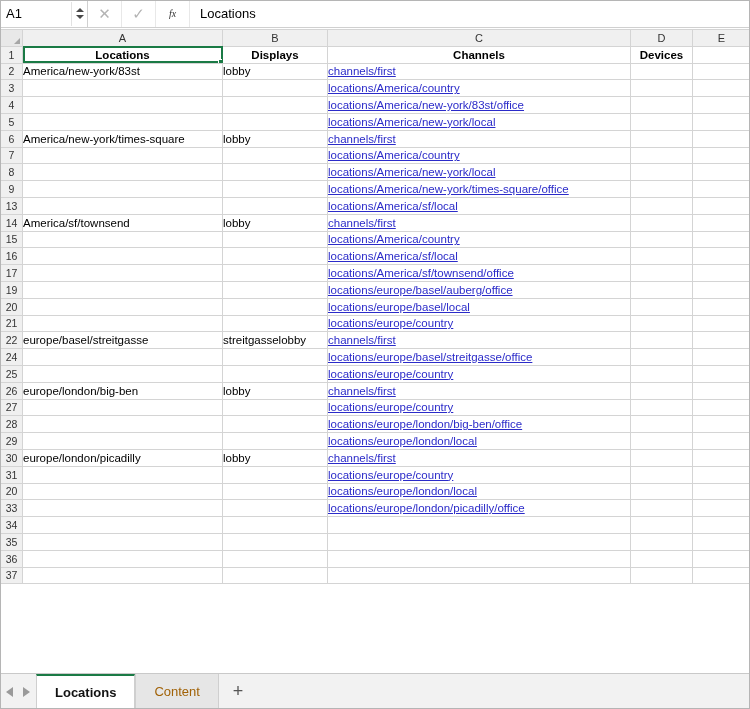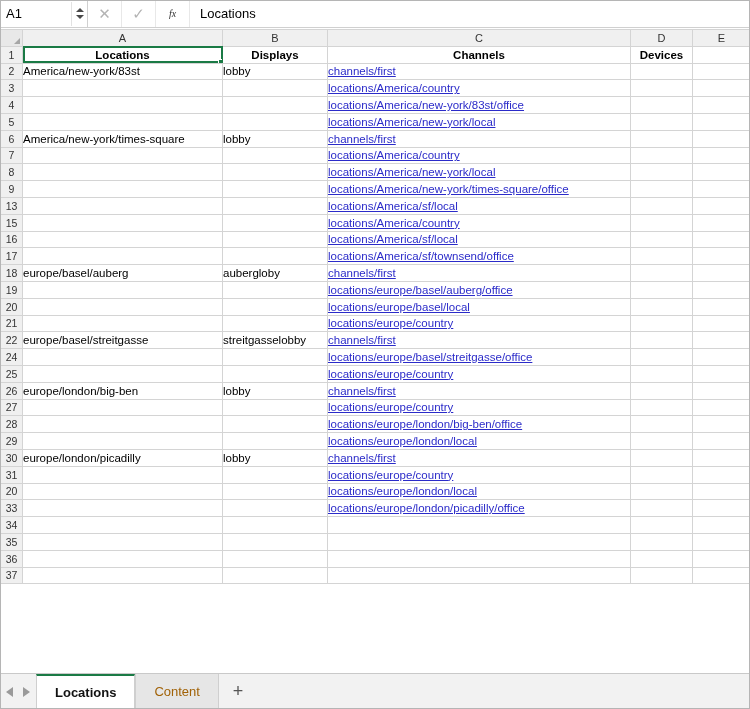--- a/index.html
+++ b/index.html
@@ -332,48 +332,48 @@
           </tr>
           <tr>
             <th class="rowhead">13</th>
             <td class="cell"></td>
             <td class="cell"></td>
             <td class="cell link">locations/America/sf/local</td>
             <td class="cell"></td>
             <td class="cell"></td>
           </tr>
           <tr>
+            <th class="rowhead">14</th>
+            <td class="cell">America/sf/townsend</td>
+            <td class="cell">lobby</td>
+            <td class="cell link">channels/first</td>
+            <td class="cell"></td>
+            <td class="cell"></td>
+          </tr>
+          <tr>
             <th class="rowhead">15</th>
             <td class="cell"></td>
             <td class="cell"></td>
             <td class="cell link">locations/America/country</td>
             <td class="cell"></td>
             <td class="cell"></td>
           </tr>
           <tr>
             <th class="rowhead">16</th>
             <td class="cell"></td>
             <td class="cell"></td>
             <td class="cell link">locations/America/sf/local</td>
             <td class="cell"></td>
             <td class="cell"></td>
           </tr>
           <tr>
             <th class="rowhead">17</th>
             <td class="cell"></td>
             <td class="cell"></td>
             <td class="cell link">locations/America/sf/townsend/office</td>
-            <td class="cell"></td>
-            <td class="cell"></td>
-          </tr>
-          <tr>
-            <th class="rowhead">18</th>
-            <td class="cell">europe/basel/auberg</td>
-            <td class="cell">aubergloby</td>
-            <td class="cell link">channels/first</td>
             <td class="cell"></td>
             <td class="cell"></td>
           </tr>
           <tr>
             <th class="rowhead">19</th>
             <td class="cell"></td>
             <td class="cell"></td>
             <td class="cell link">locations/europe/basel/auberg/office</td>
             <td class="cell"></td>
             <td class="cell"></td>

